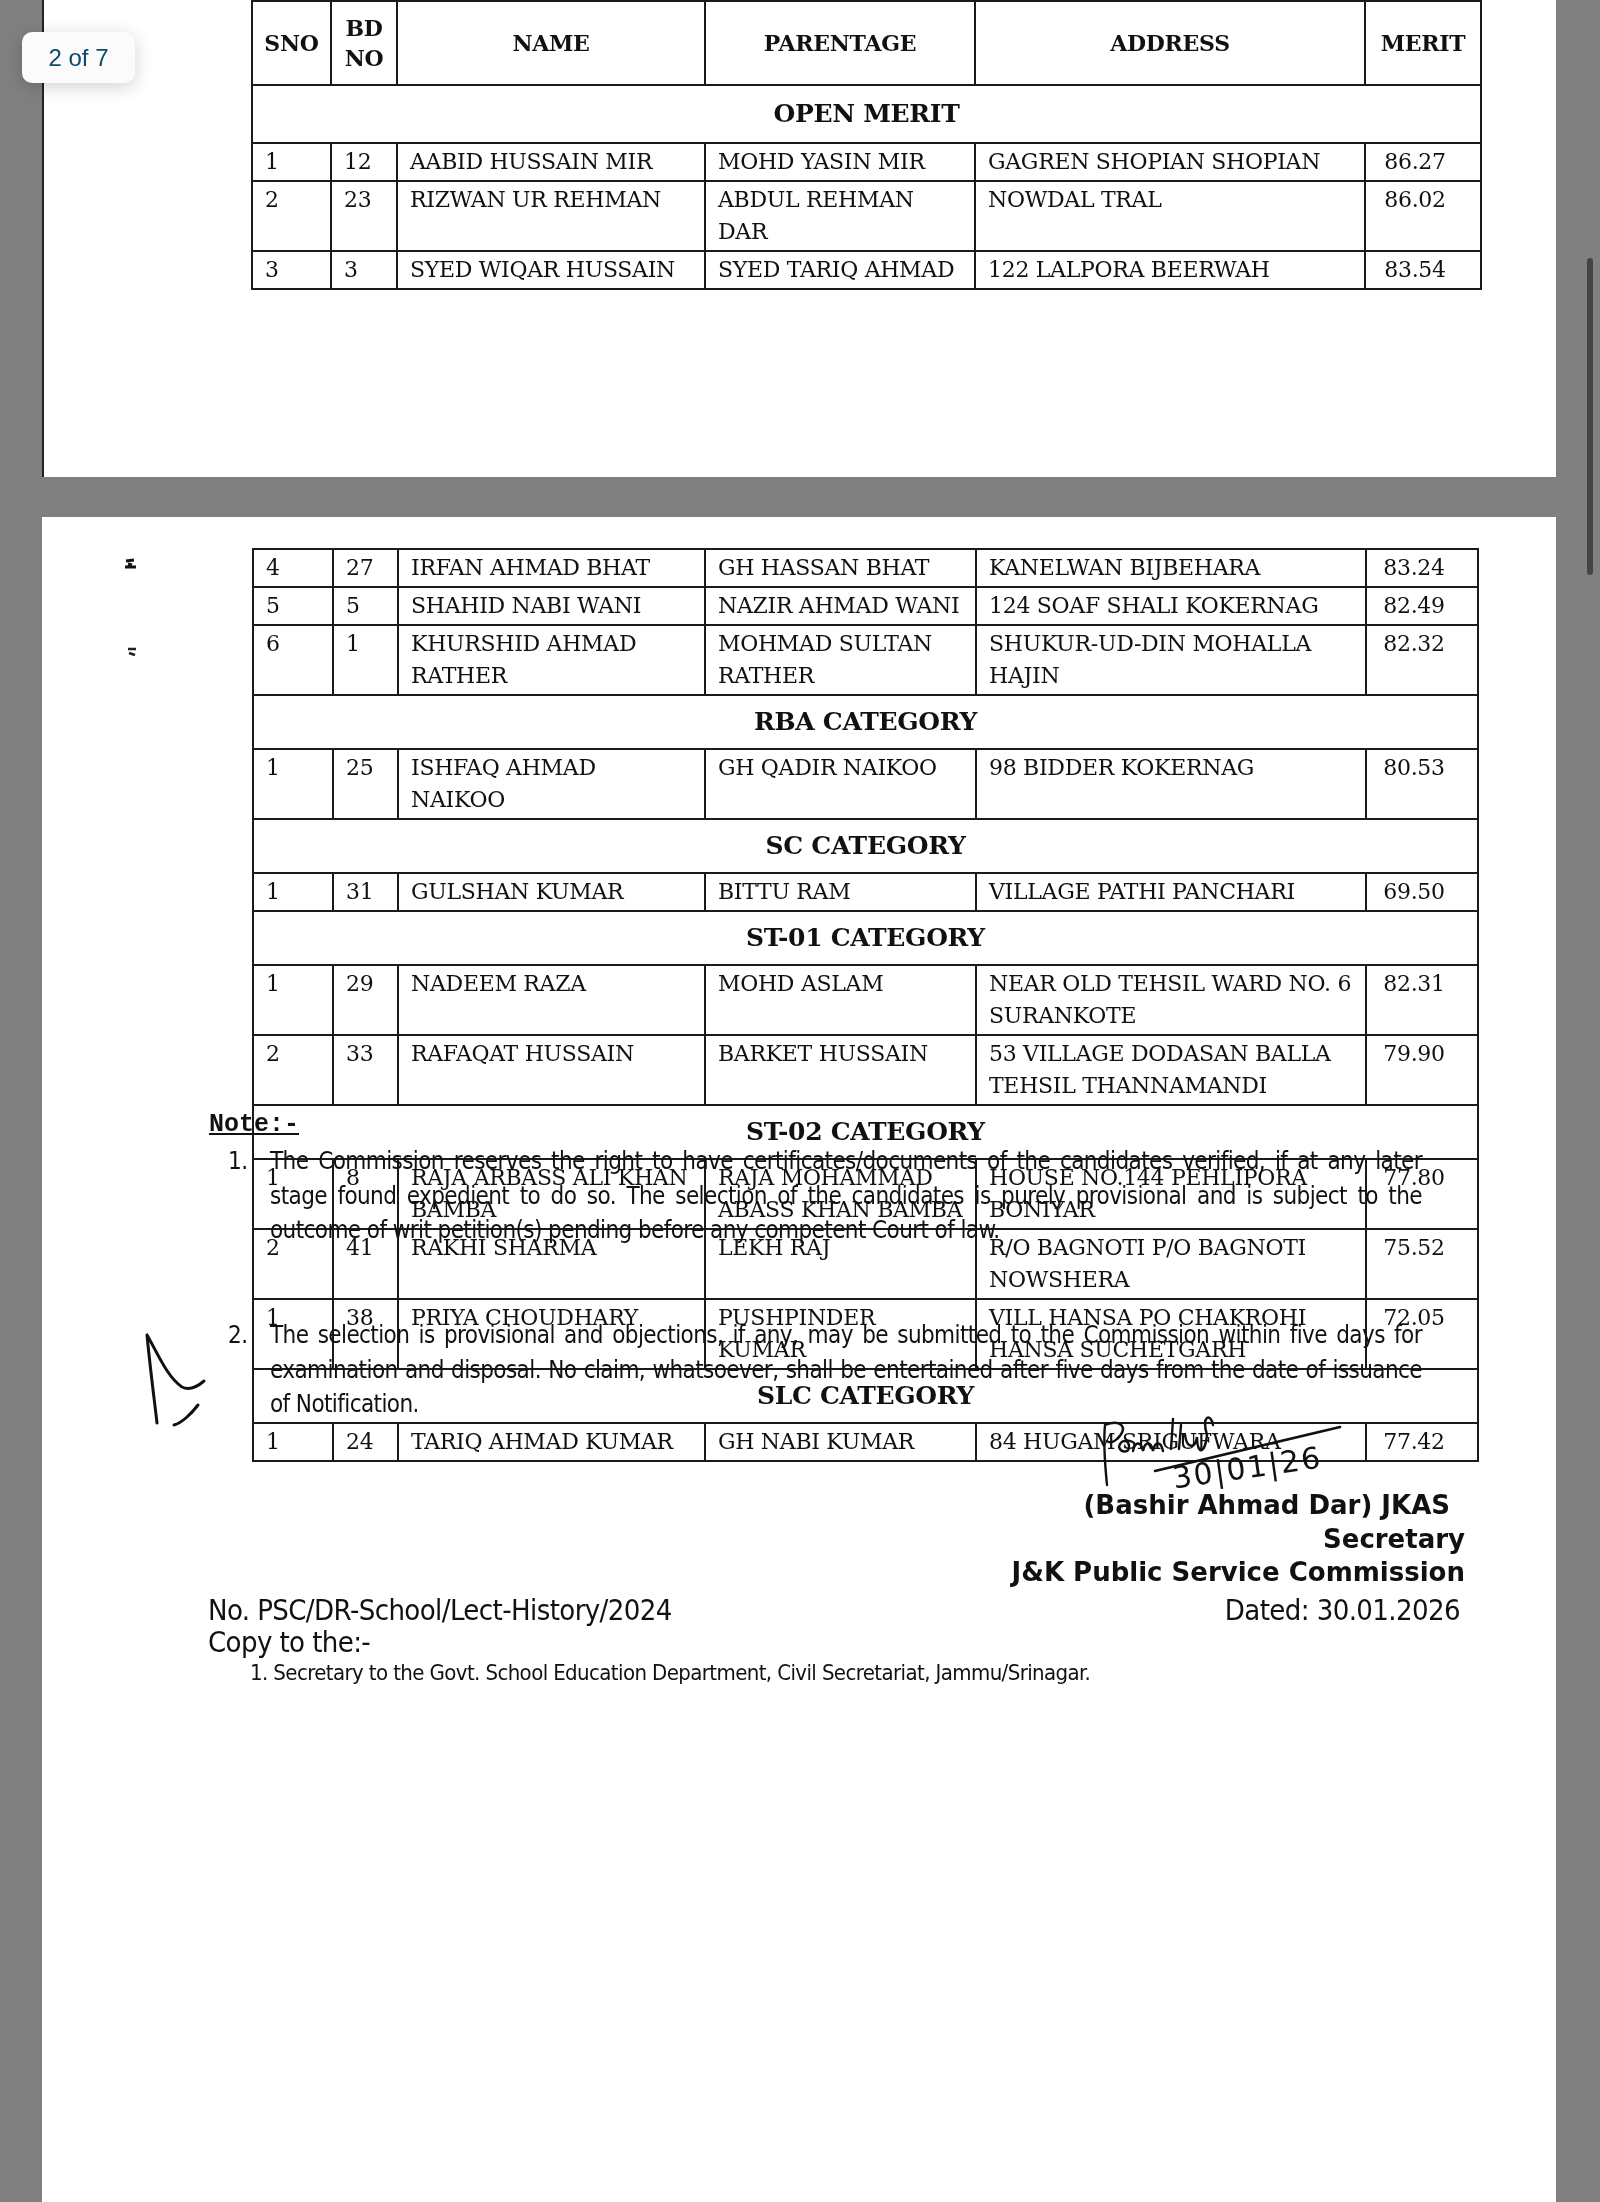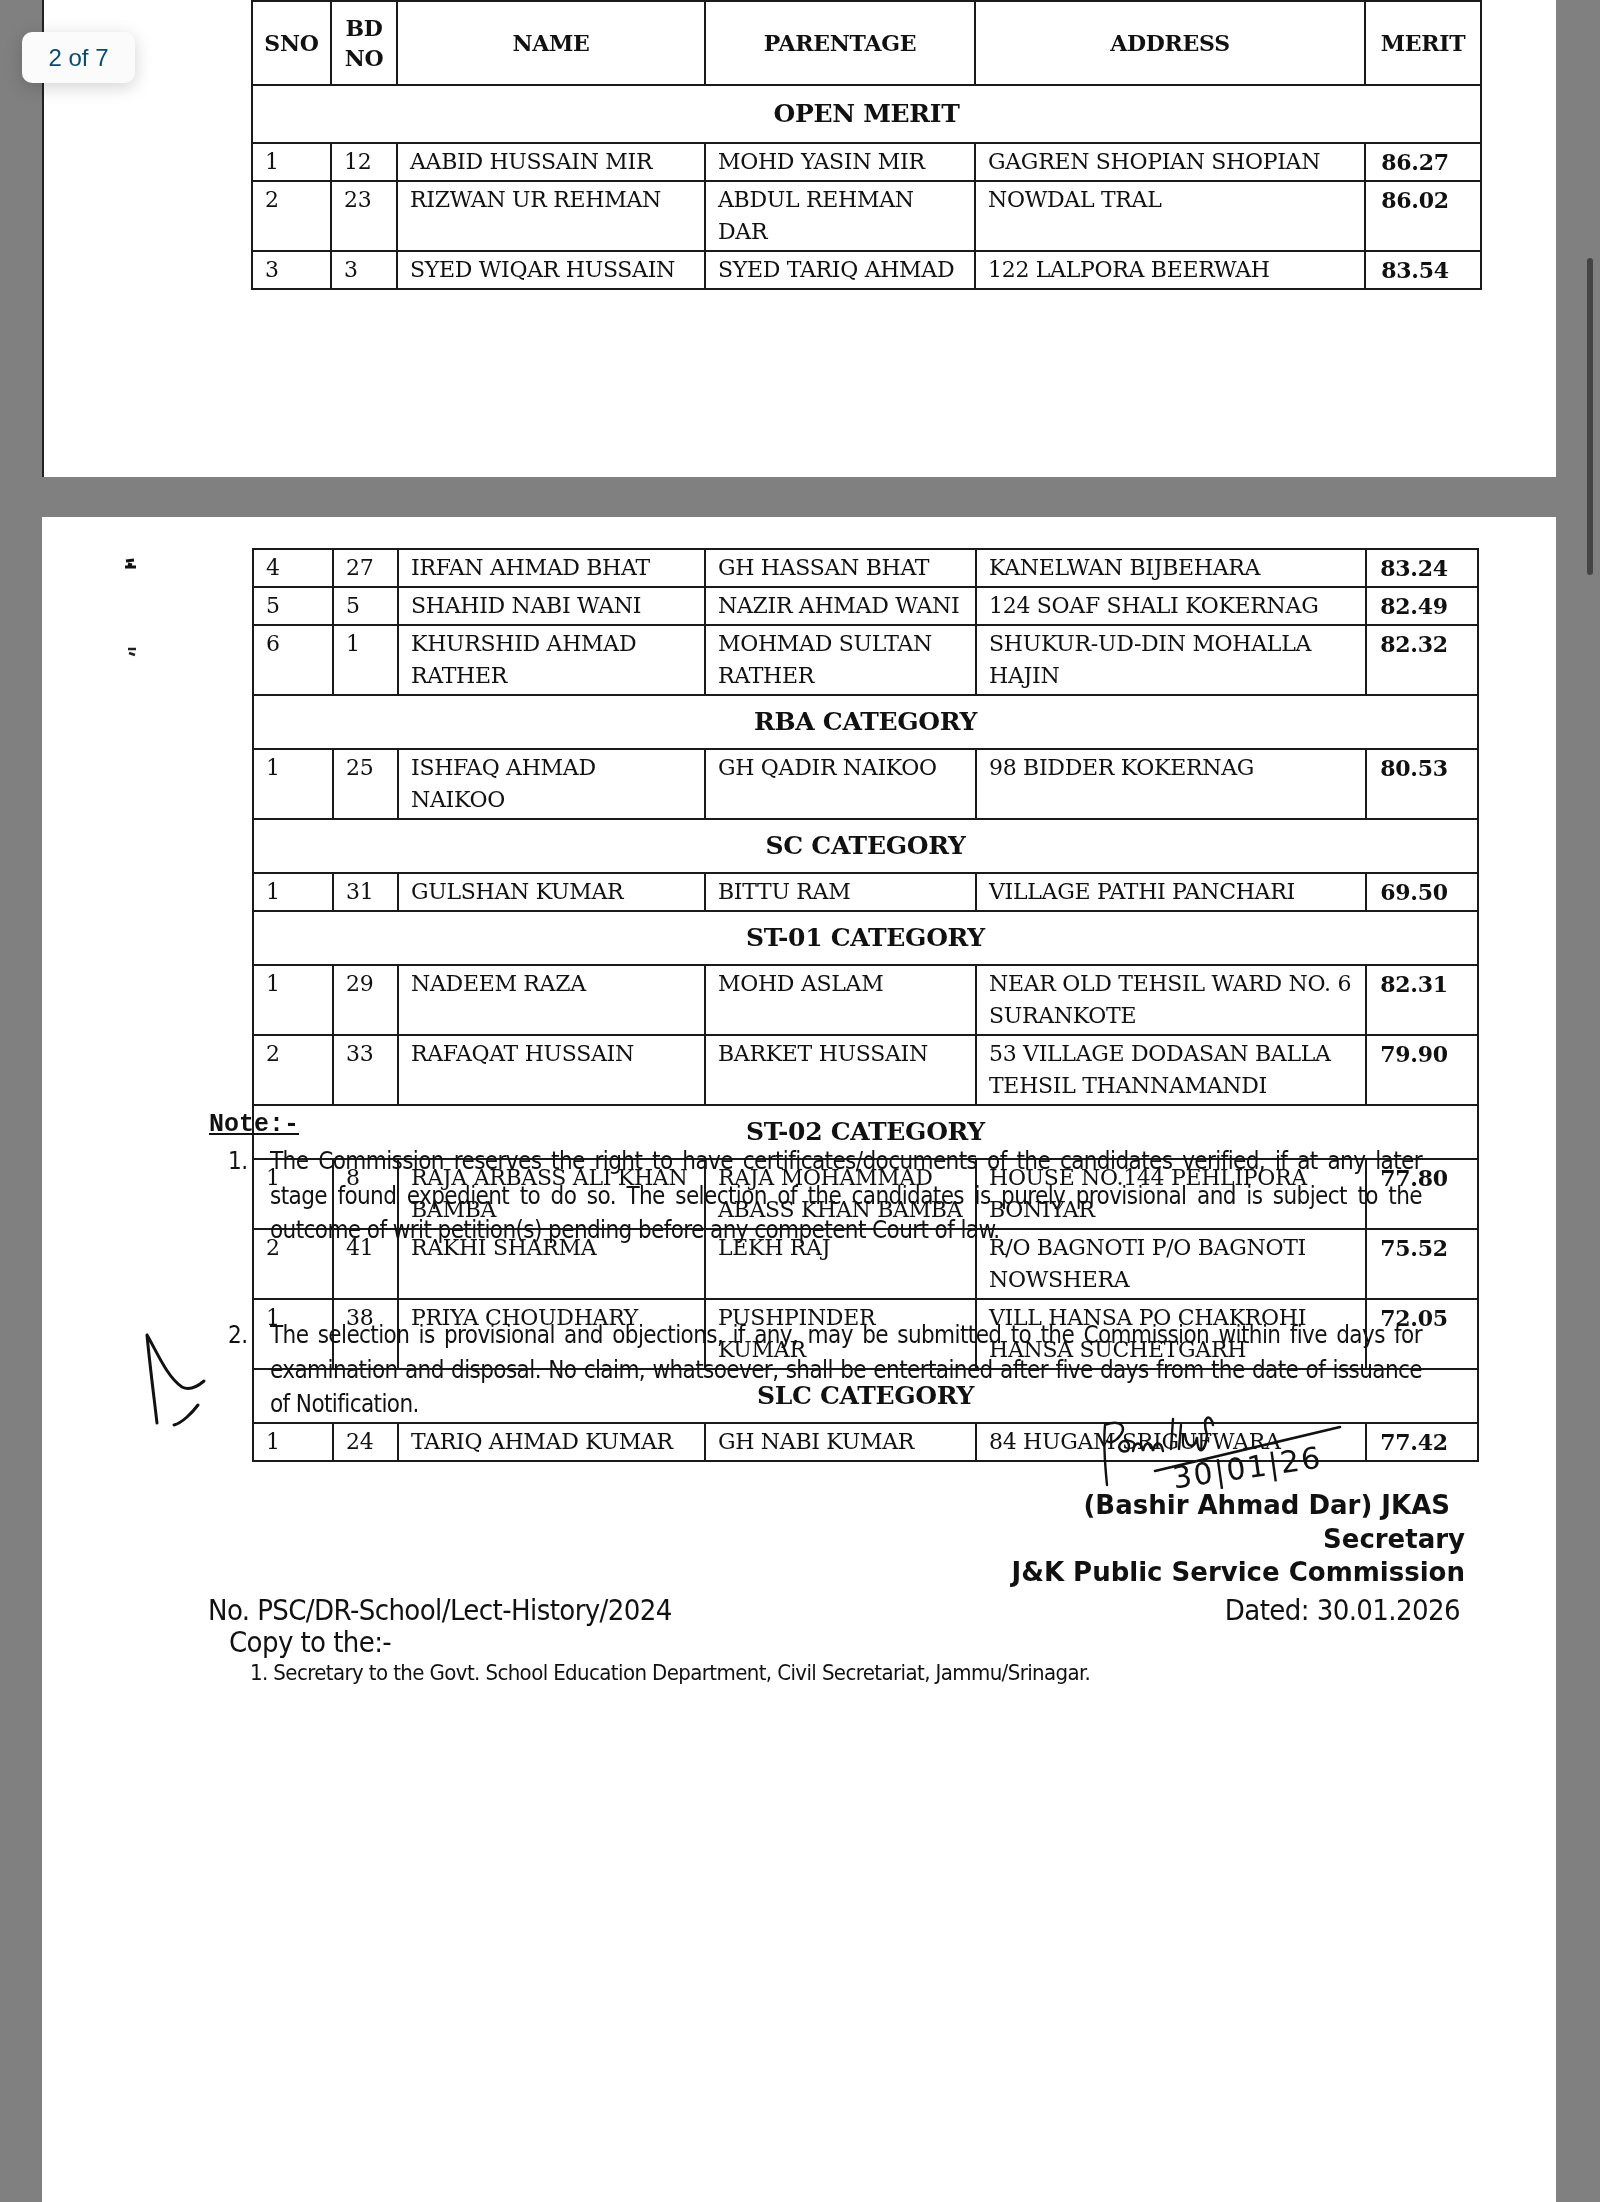--- a/index.html
+++ b/index.html
@@ -31,21 +31,21 @@
   table.merit {
     position: absolute; border-collapse: collapse; table-layout: fixed;
     font-family: "DejaVu Serif", "Liberation Serif", serif;
     font-size: 22px; line-height: 32px; letter-spacing: -0.3px;
   }
   table.merit td, table.merit th {
     border: 2px solid #1a1a1a; vertical-align: top; padding: 2px 10px 2px 12px;
     text-align: left; font-weight: normal;
   }
   table.merit th { vertical-align: middle; text-align: center; font-weight: bold; padding: 4px; }
-  table.merit td.merit-val { font-weight: bold; text-align: center; padding-left: 4px; padding-right: 20px; }
+  table.merit td.merit-val { font-weight: normal; text-align: center; padding-left: 4px; padding-right: 20px; }
   table.merit tr.cat td {
     text-align: center; font-weight: bold; font-size: 25px; height: 48px; vertical-align: middle; padding: 2px;
   }
   #table1 { left: 207px; top: 20px; width: 1229px; }
   #table2 { left: 210px; top: 31px; width: 1227px; }
   #table1 tr.head th { height: 74px; line-height: 30px; font-size: 22px; }
   #table1 tr.cat td { height: 52px; }
 
   .note-heading {
     position: absolute; left: 209px; top: 1110px;
@@ -68,21 +68,21 @@
   }
   #sig-name { top: 1490px; right: 150px; }
   #sig-title { top: 1524px; }
   #sig-org { top: 1557px; }
   .ref-line {
     position: absolute; font-family: "DejaVu Sans Condensed", "DejaVu Sans", "Liberation Sans", sans-serif;
     font-size: 29px; letter-spacing: -0.6px;
   }
   #ref-no { left: 208px; top: 1593px; }
   #ref-date { right: 140px; top: 1593px; }
-  #copy-to { left: 208px; top: 1625px; margin-left: 21px; }
+  #copy-to { left: 208px; top: 1625px; }
   #copy-item { left: 250px; top: 1660px; font-size: 22px; }
 
   .margin-mark { position: absolute; }
 </style>
 </head>
 <body>
 
 <div class="page-indicator">2 of 7</div>
 
 <div class="scrollbar-thumb"></div>

